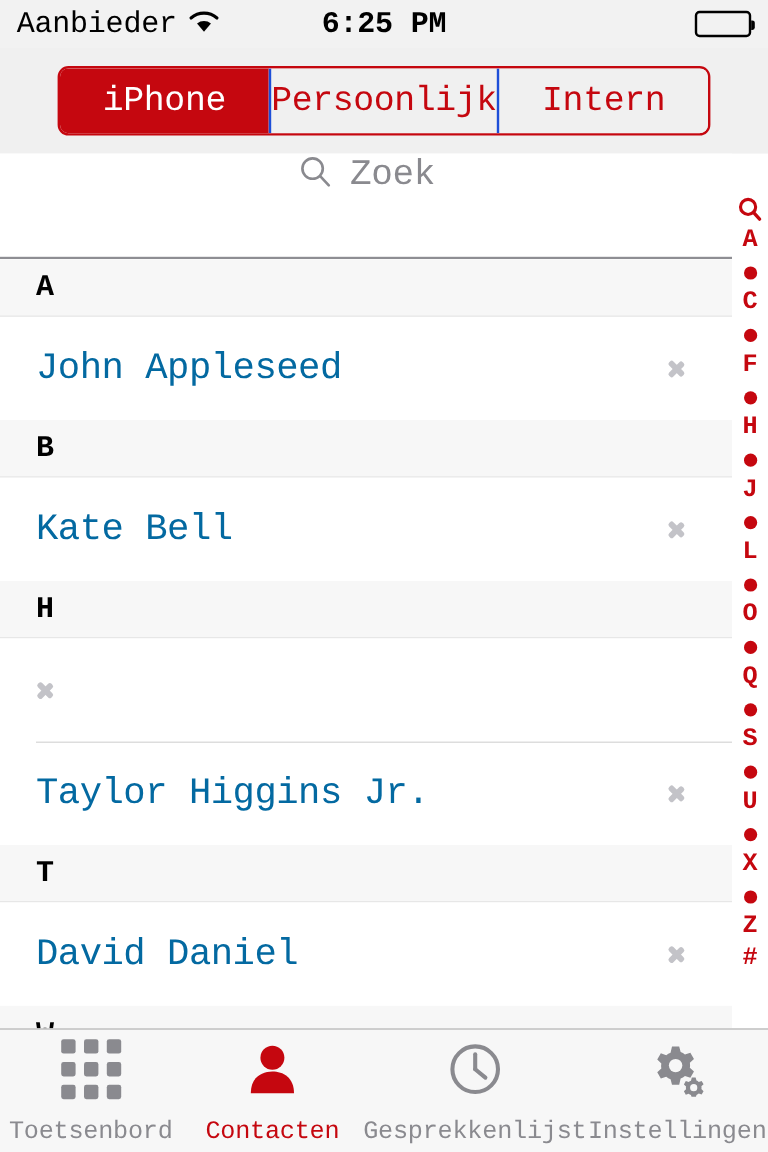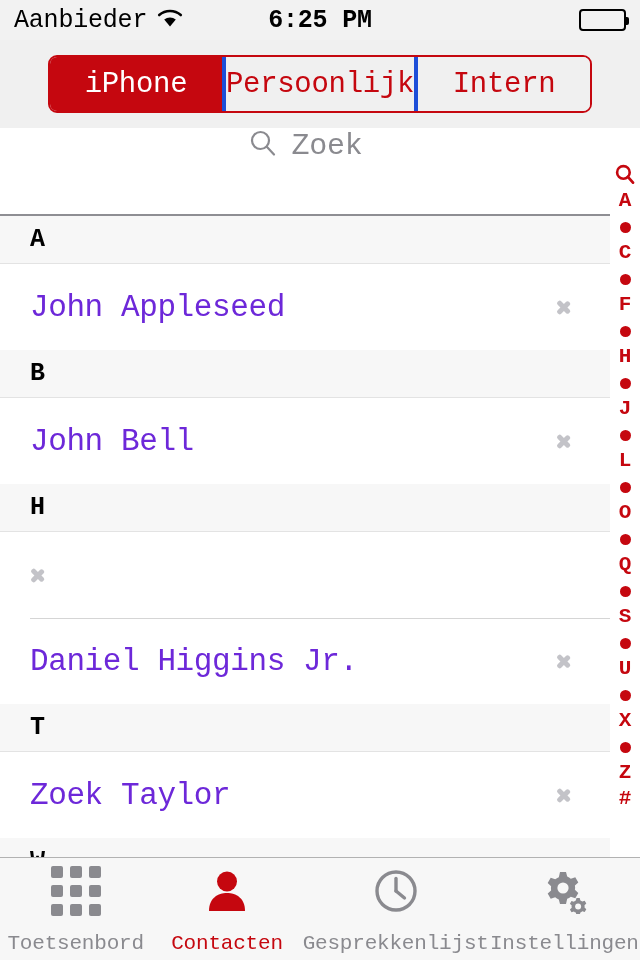--- a/index.html
+++ b/index.html
@@ -111,21 +111,21 @@
     background: #f0f0f0;
   }
   .seg {
     flex: 1 1 0;
     display: flex;
     align-items: center;
     justify-content: center;
     font-size: 29px;
     color: #c5070f;
     background: #f0f0f0;
-    border-left: 4px solid #1d4ed8;
+    border-left: 2px solid #1d4ed8;
     letter-spacing: -0.3px;
     box-sizing: border-box;
   }
   .seg:first-child { border-left: none; }
   .seg.active {
     background: #c5070f;
     color: #ffffff;
   }
 
   
@@ -185,21 +185,21 @@
   }
   .row.sep:before {
     content: "";
     position: absolute;
     left: 30px; right: 0; top: 0;
     height: 1px;
     background: #d5d5d5;
   }
   .row-name {
     font-size: 31px;
-    color: #6d28d9;
+    color: #0369a1;
     letter-spacing: -0.4px;
     flex: 1 1 auto;
   }
   .chev {
     width: 16px;
     height: 28px;
     position: relative;
     flex: 0 0 auto;
     margin-right: 8px;
   }
@@ -348,36 +348,36 @@
   <div class="list">
 
     <div class="section-header">A</div>
     <div class="row">
       <span class="row-name">John Appleseed</span>
       <span class="chev"></span>
     </div>
 
     <div class="section-header">B</div>
     <div class="row">
-      <span class="row-name">John Bell</span>
+      <span class="row-name">Kate Bell</span>
       <span class="chev"></span>
     </div>
 
     <div class="section-header">H</div>
     <div class="row">
       <span class="chev"></span>
     </div>
     <div class="row sep">
-      <span class="row-name">Daniel Higgins Jr.</span>
+      <span class="row-name">Taylor Higgins Jr.</span>
       <span class="chev"></span>
     </div>
 
     <div class="section-header">T</div>
     <div class="row">
-      <span class="row-name">Zoek Taylor</span>
+      <span class="row-name">David Daniel</span>
       <span class="chev"></span>
     </div>
 
     <div class="section-header">W</div>
   </div>
 
   <div class="index">
     <div class="idx-item idx-search">
       <svg width="20" height="21" viewBox="0 0 20 21">
         <circle cx="8.4" cy="8.4" r="6.3" stroke="#c5070f" stroke-width="2.6" fill="none"></circle>

